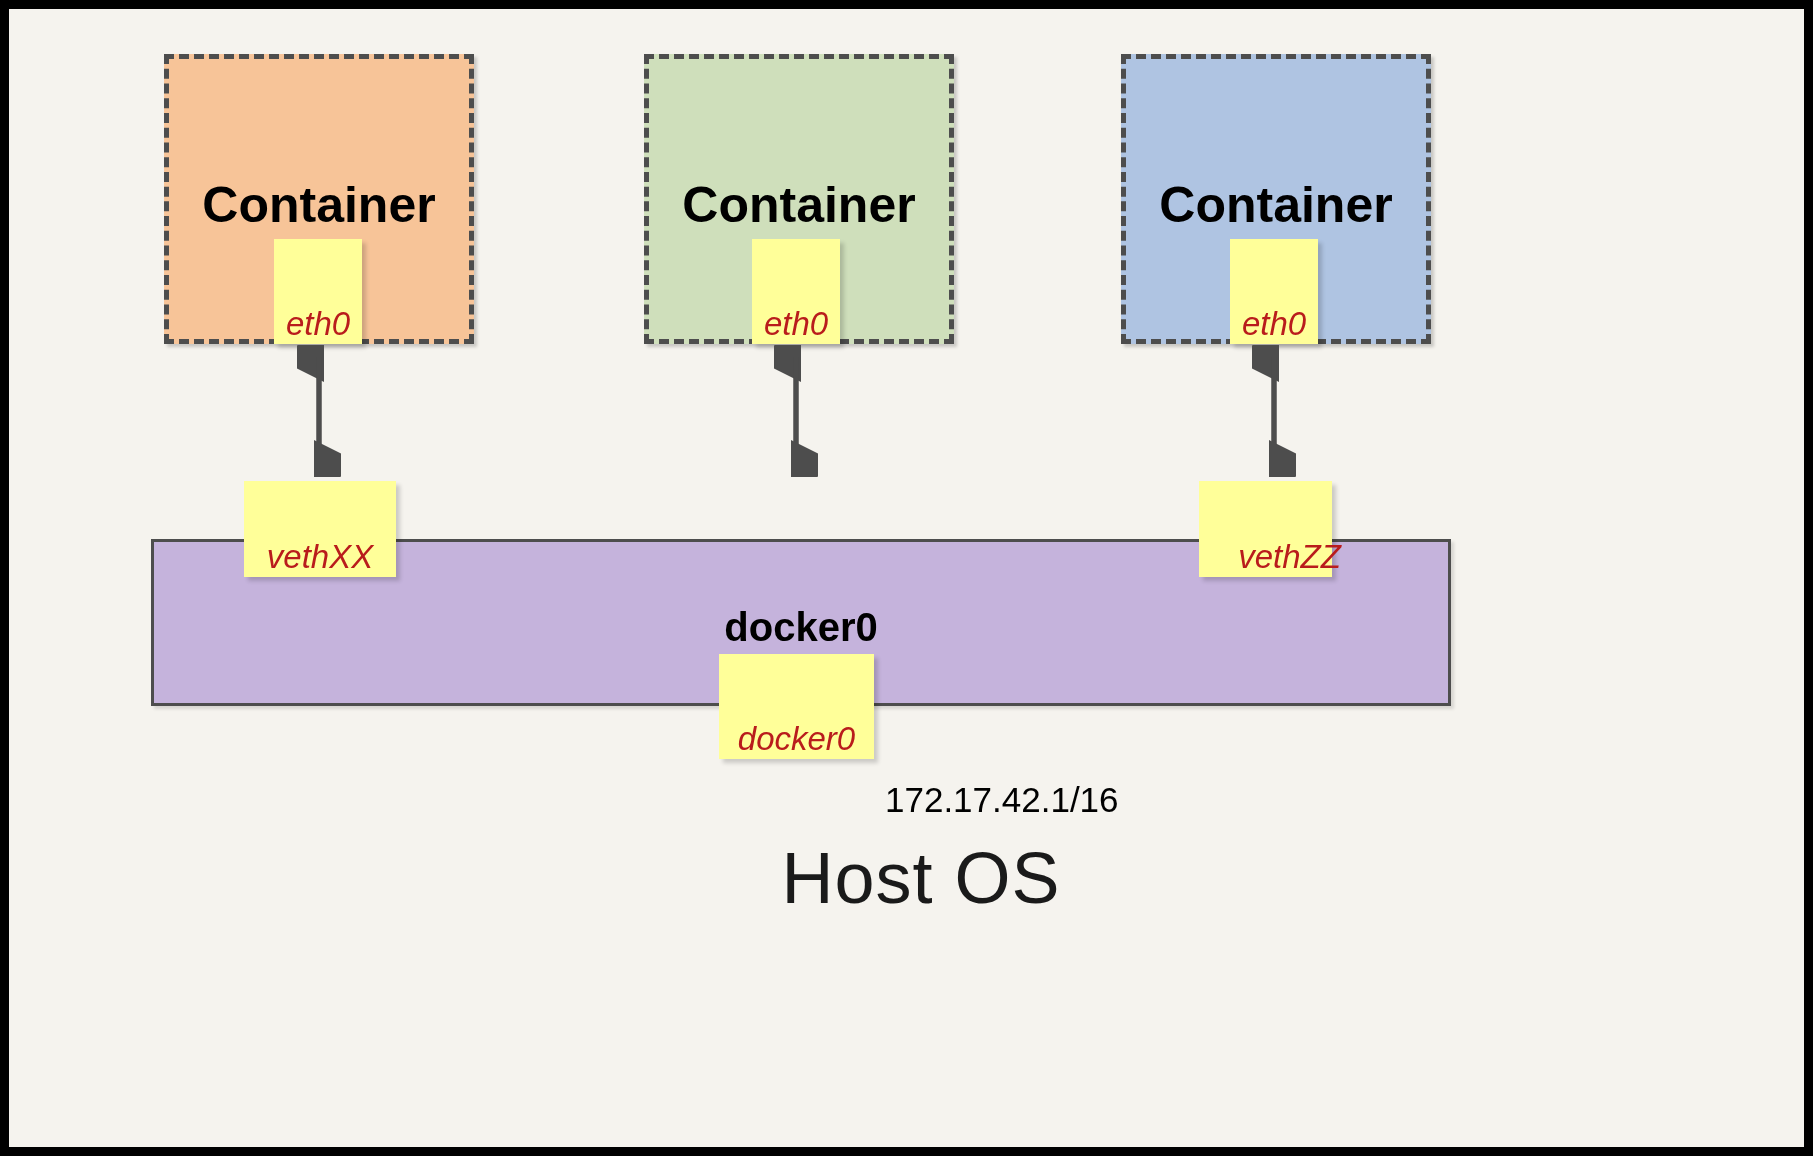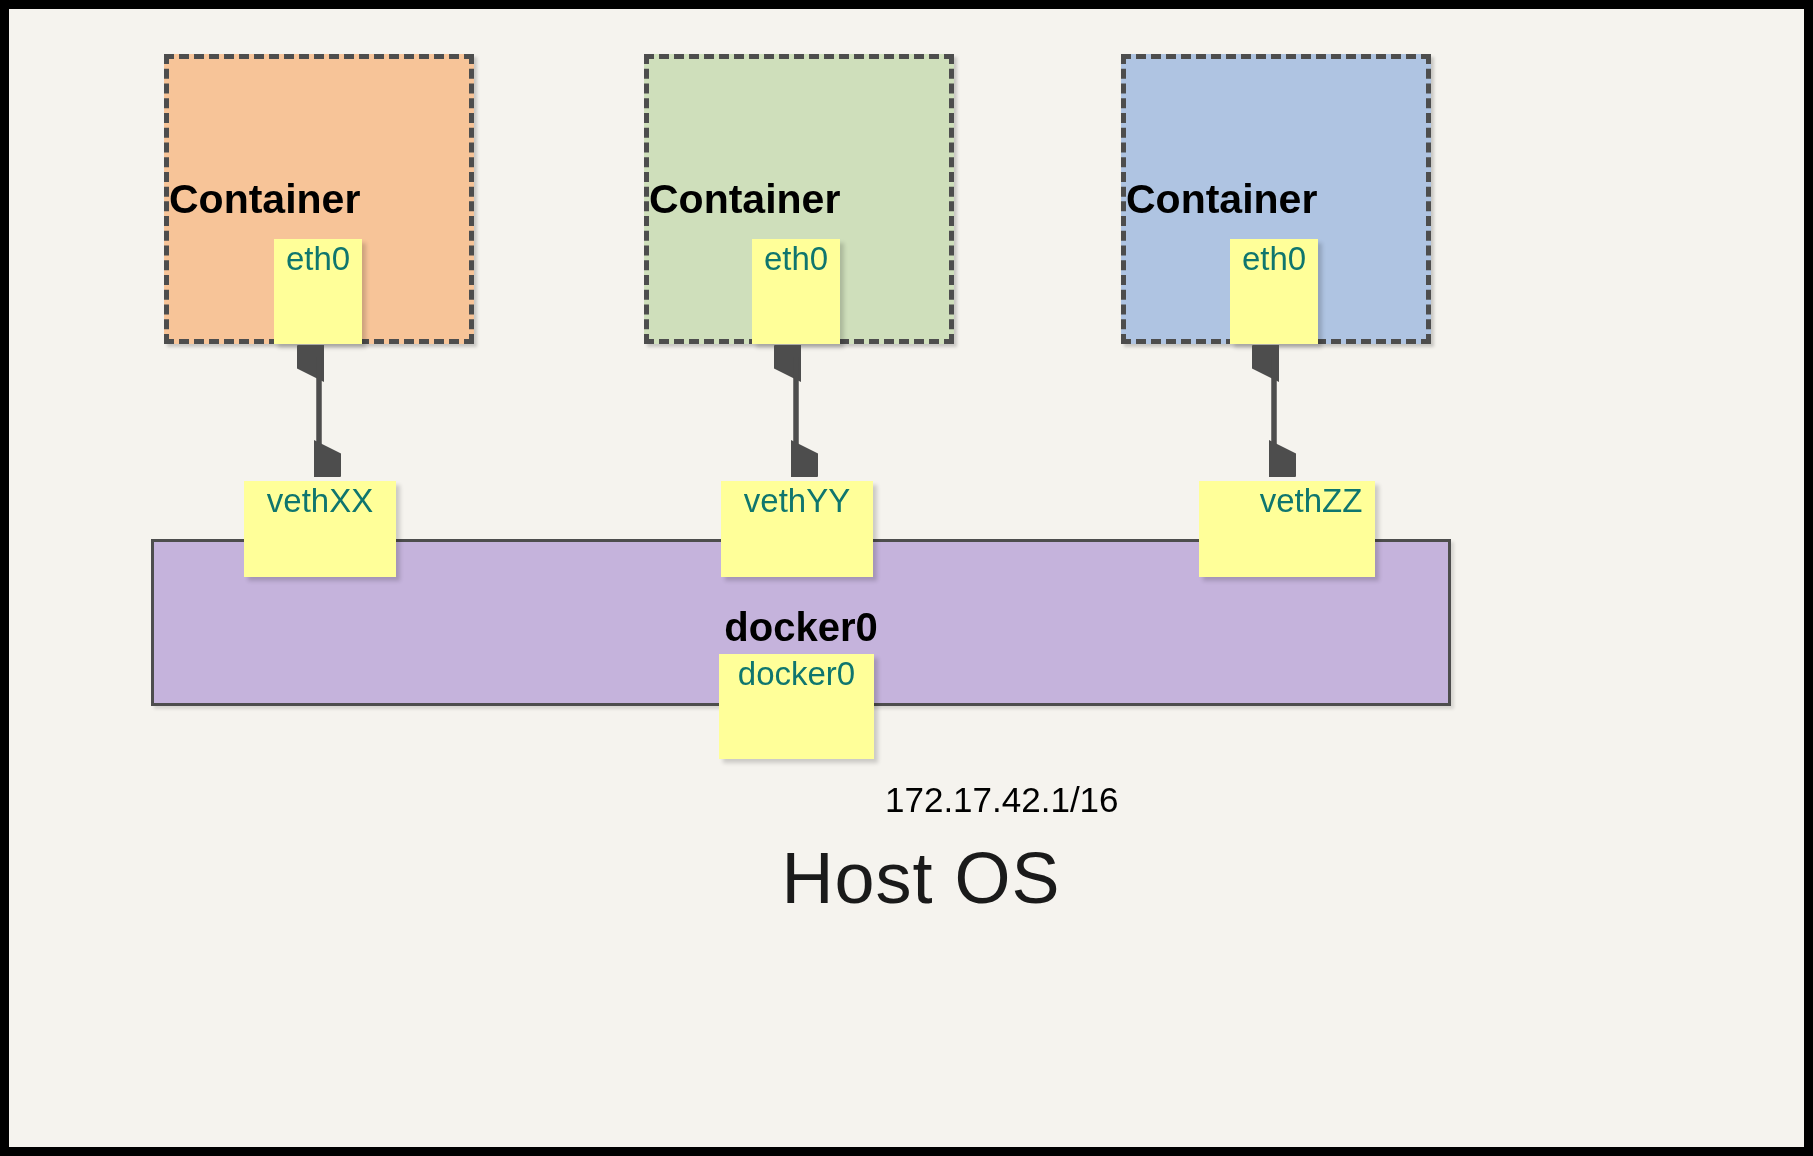--- a/index.html
+++ b/index.html
@@ -39,37 +39,39 @@
   .container-box {
     position: absolute;
     box-sizing: border-box;
     border: 5px dashed #4d4d4d;
     box-shadow: 3px 3px 3px rgba(0,0,0,0.18);
   }
   .container-title {
     position: absolute;
     left: 0;
     right: 0;
-    font-size: 41px;
+    text-align: center;
+    font-size: 50px;
     font-weight: bold;
     color: #000000;
     letter-spacing: 0px;
   }
 
   .iface-box {
     position: absolute;
     box-sizing: border-box;
     background: #ffff99;
     border: 1px solid #ffff99;
     box-shadow: 4px 4px 4px rgba(0,0,0,0.17);
     display: flex;
-    align-items: flex-start;
+    align-items: flex-end;
     justify-content: center;
     font-size: 33px;
-    color: #0f766e;
+    color: #b91c1c;
+    font-style: italic;
   }
 
   #docker0-bridge {
     position: absolute;
     box-sizing: border-box;
     background: #c5b3dc;
     border: 3px solid #4d4d4d;
     box-shadow: 3px 3px 3px rgba(0,0,0,0.12);
   }
   #docker0-bridge-label {
@@ -170,24 +172,21 @@
       <line x1="22" y1="12" x2="22" y2="120" stroke="#4d4d4d" stroke-width="5" marker-end="url(#arrD3)"></line>
     </svg>
 
     <div id="docker0-bridge" style="left:142px; top:530px; width:1300px; height:167px;">
       <div id="docker0-bridge-label" style="top:63px;">docker0</div>
     </div>
 
     <div class="iface-box" style="left:235px; top:472px; width:152px; height:96px;">
       <span>vethXX</span>
     </div>
-    <div class="iface-box" style="left:712px; top:472px; width:152px; height:96px;">
-      <span>vethYY</span>
-    </div>
-    <div class="iface-box" style="left:1190px; top:472px; width:176px; height:96px;padding-left:48px;">
+    <div class="iface-box" style="left:1190px; top:472px; width:133px; height:96px;padding-left:48px;">
       <span>vethZZ</span>
     </div>
 
     <div class="iface-box" style="left:710px; top:645px; width:155px; height:105px;">
       <span>docker0</span>
     </div>
 
     <div id="docker0-ip-label" style="left:876px; top:723px;margin-top:48px;">172.17.42.1/16</div>
 
     <div id="host-os-label" style="top:828px;">Host OS</div>

